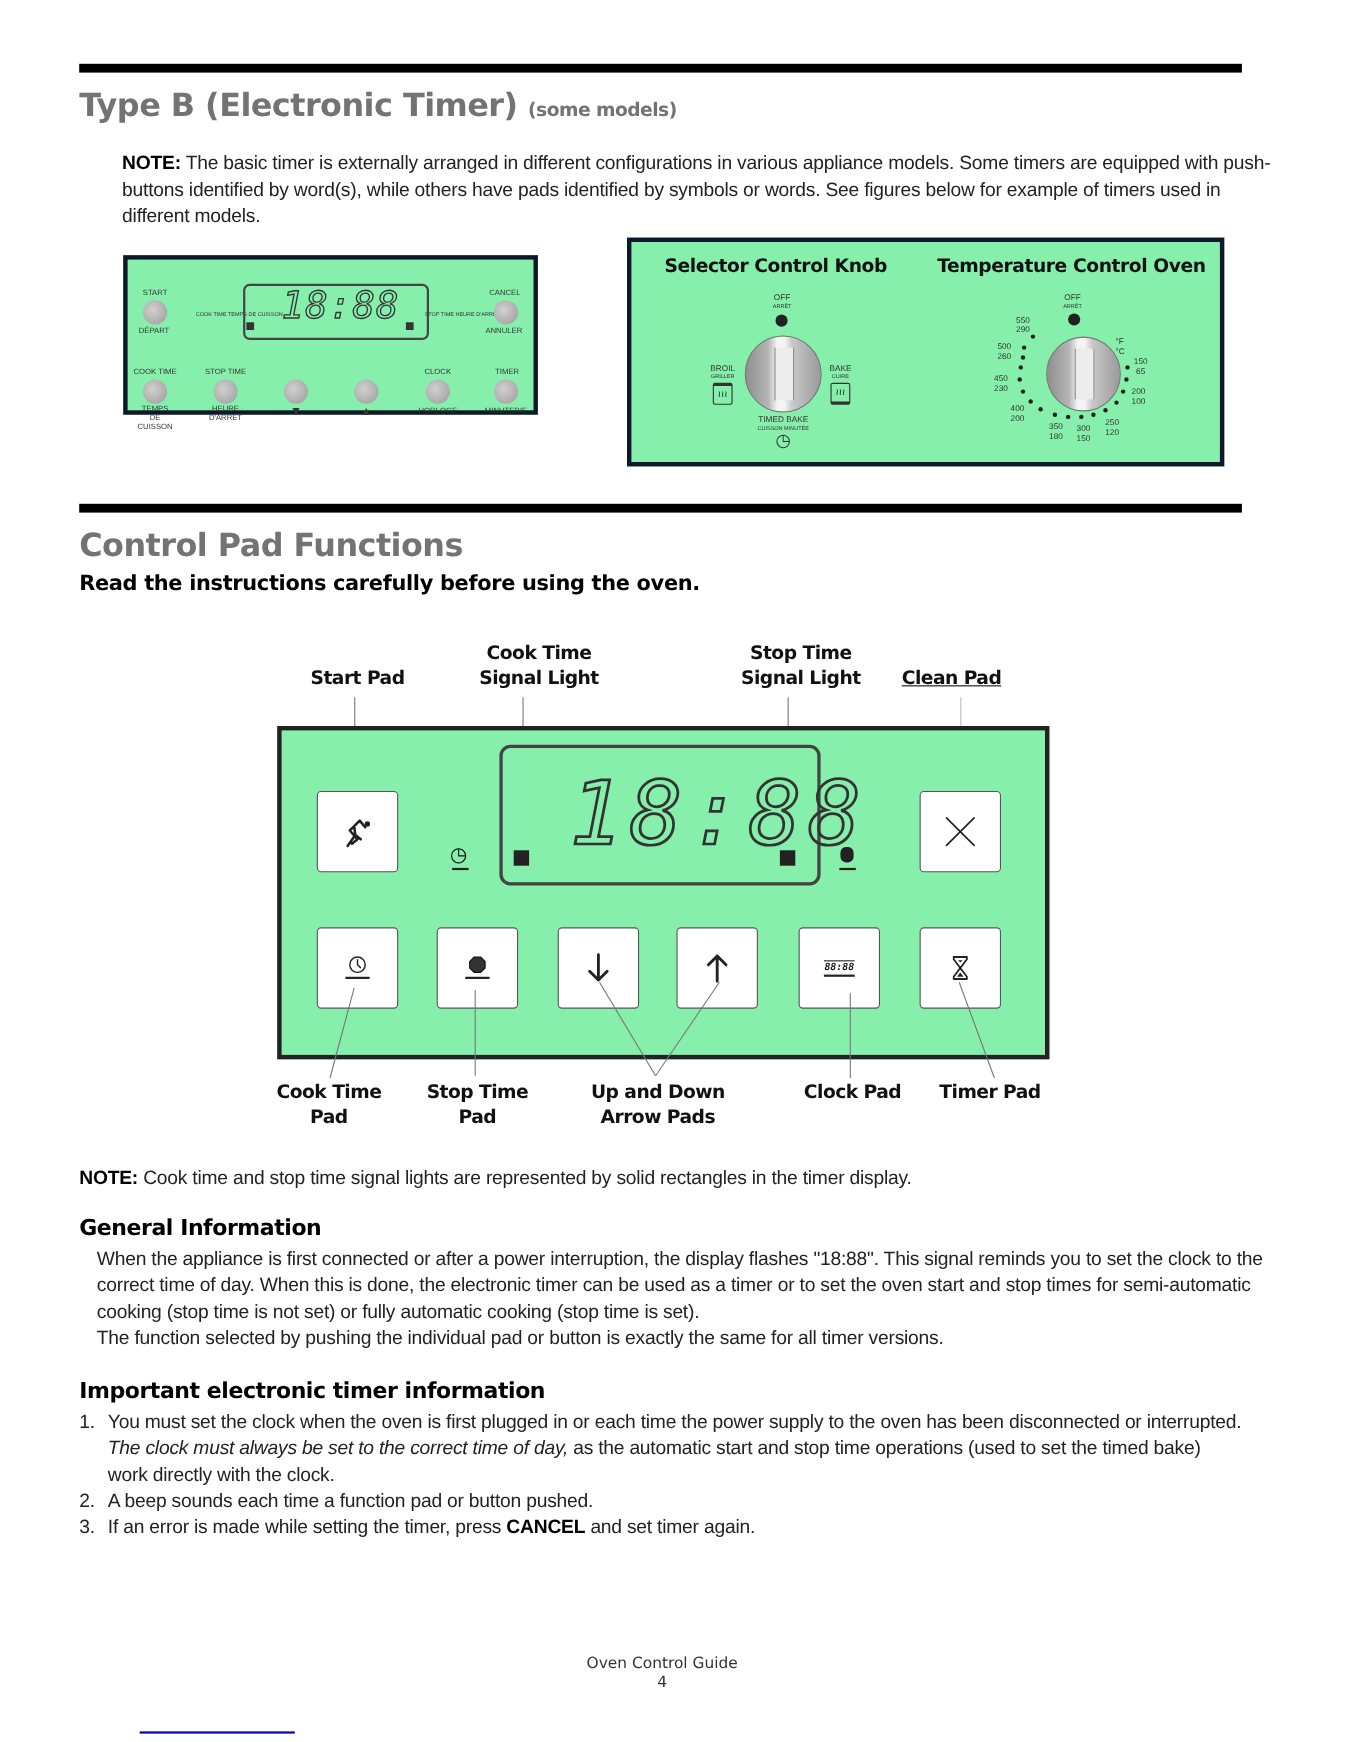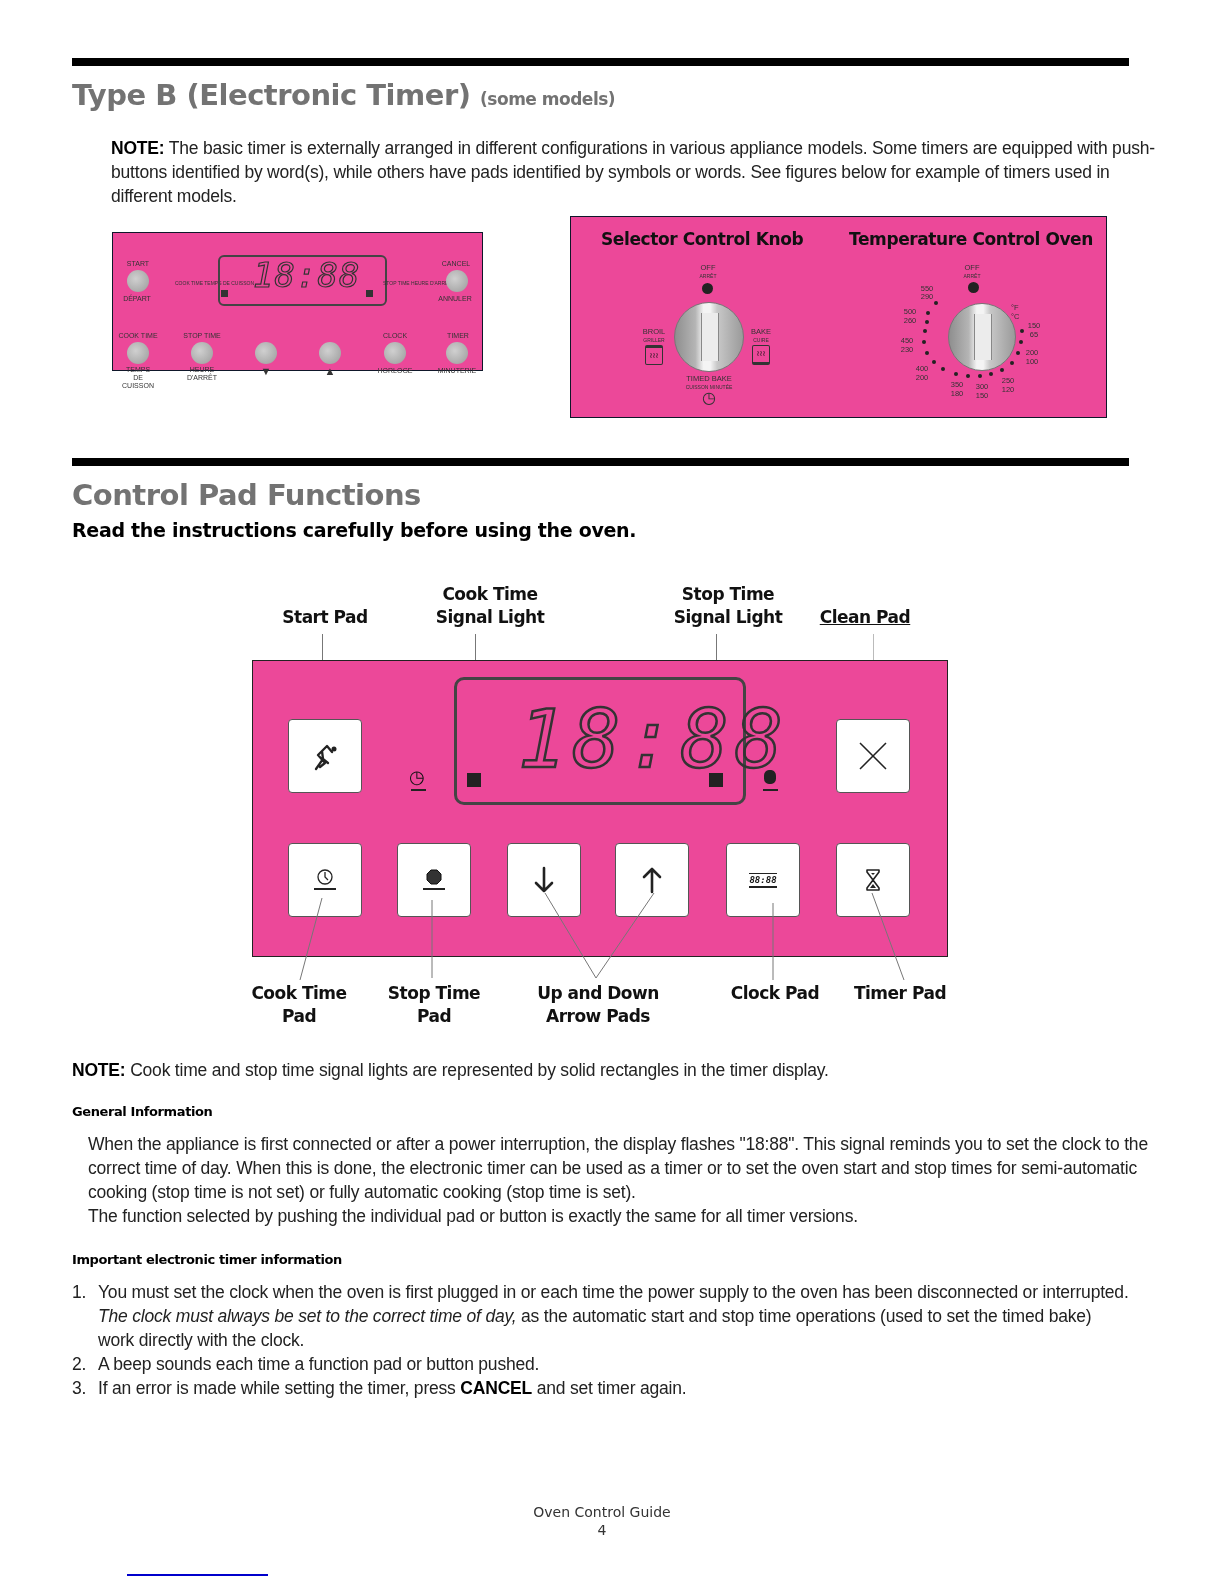--- a/index.html
+++ b/index.html
@@ -2,24 +2,24 @@
 <html><head>
 <meta charset="utf-8">
 <style>
   html, body { margin: 0; padding: 0; background: #fff; }
   body { width: 1224px; height: 1584px; position: relative; font-family: "Liberation Sans", sans-serif; color: #111; overflow: hidden; }
   .abs { position: absolute; }
   .rule { position: absolute; left: 72px; width: 1057px; height: 8px; background: #000; }
   .h1 { font-family: "DejaVu Sans", sans-serif; font-weight: bold; font-size: 29px; letter-spacing: -0.5px; color: #737373; }
   .h1 small { font-size: 17px; font-weight: bold; }
   .h2 { font-family: "DejaVu Sans", sans-serif; font-weight: bold; font-size: 19px; color: #000; letter-spacing: -0.3px; }
-  .h3 { font-family: "DejaVu Sans", sans-serif; font-weight: bold; font-size: 13px; color: #000; letter-spacing: -0.4px; }
+  .h3 { font-family: "DejaVu Sans", sans-serif; font-weight: bold; font-size: 20px; color: #000; letter-spacing: -0.4px; }
   .body-text { font-family: "Liberation Sans", sans-serif; font-size: 17.5px; line-height: 24px; color: #222; width: 1060px; letter-spacing: -0.2px; }
   .body-text b { color: #000; }
-  .box { position: absolute; border: 1px solid #0f172a; background: #ec4899; }
+  .box { position: absolute; border: 4px solid #0f172a; background: #86efac; }
 
   
   .tiny { position: absolute; font-size: 7px; color: #333; text-align: center; line-height: 8px; white-space: nowrap; }
   .sbtn { position: absolute; width: 22px; height: 22px; border-radius: 50%; background: radial-gradient(circle at 40% 40%, #d0d0d0, #9a9a9a); }
   .lcd-small { position: absolute; border: 2px solid #444; border-radius: 6px; }
   .seg-small { position: absolute; font-family: "DejaVu Sans Mono", monospace; font-size: 34px; font-style: italic; color: transparent; -webkit-text-stroke: 1.2px #333; letter-spacing: 1px; }
 
   
   .knob { position: absolute; border-radius: 50%; background: linear-gradient(90deg, #8e8e8e 0%, #b5b5b5 30%, #f4f4f4 42%, #f4f4f4 52%, #c8c8c8 62%, #9a9a9a 100%); border: 1px solid #777; }
   .knob .grip { position: absolute; left: 38%; top: 15%; width: 24%; height: 70%; background: #ececec; border-left: 1px solid #888; border-right: 1px solid #888; }

